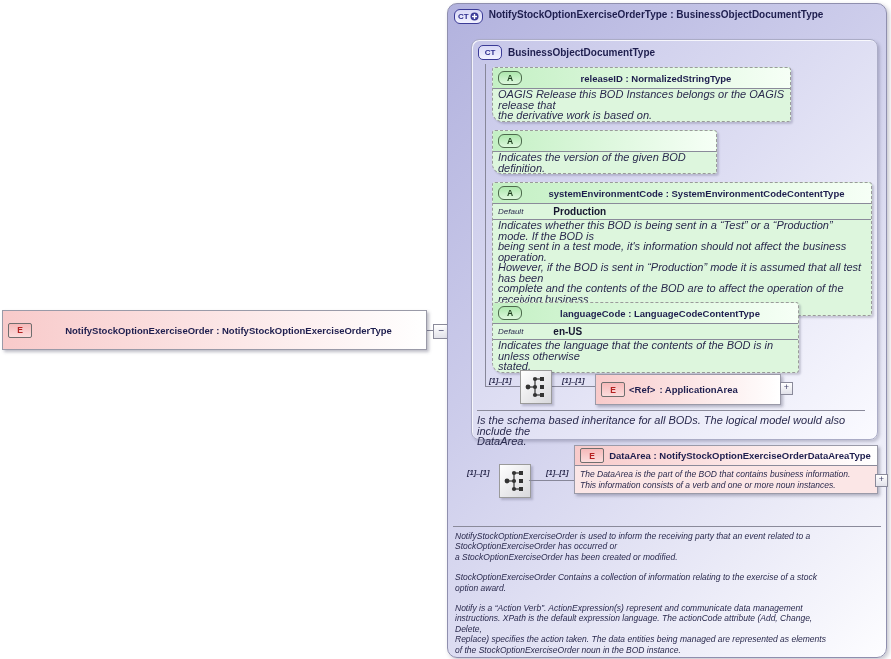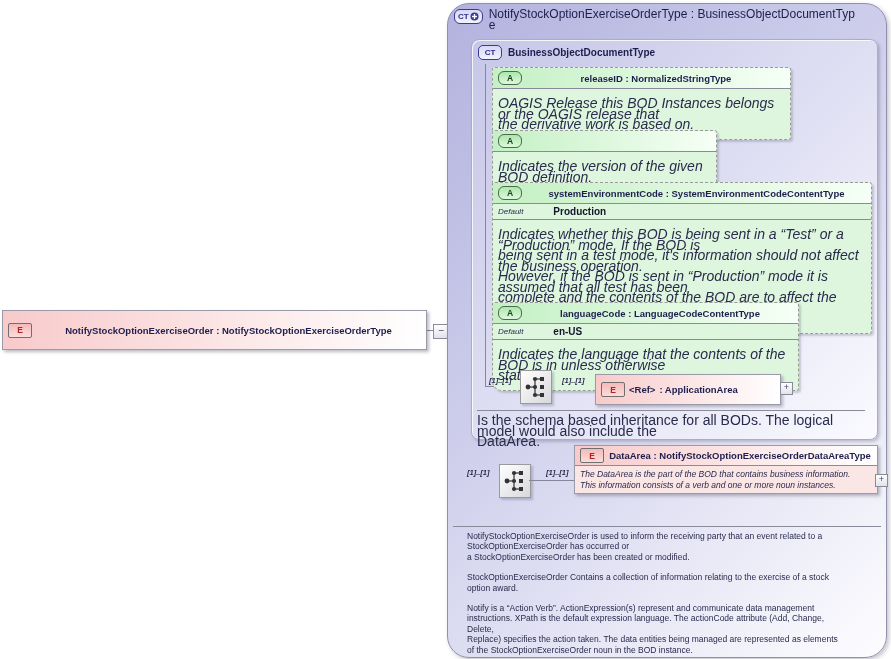--- a/index.html
+++ b/index.html
@@ -40,56 +40,56 @@
         background:#ddf6dd;box-shadow:2px 2px 2px rgba(60,60,90,.22);}
   .abox-title{display:flex;align-items:center;gap:5px;padding:3px 5px;
               background:linear-gradient(to right,#c4f0c4,#f6fff6);
               border-radius:3px 3px 0 0;}
   .abox-label{flex:1;text-align:center;font-weight:bold;font-size:9.5px;line-height:13px;
               color:#1e1e4e;word-break:break-all;}
   .default-row{display:flex;align-items:center;gap:30px;border-top:1px solid #8a8a9a;
                padding:2px 5px;}
   .default-key{font-style:italic;font-size:8px;color:#2a2a4d;}
   .default-val{font-weight:bold;font-size:10px;color:#15152e;}
-  .abox-ann{border-top:1px solid #8a8a9a;padding:9px 5px;font-style:italic;font-size:14px;
+  .abox-ann{border-top:1px solid #8a8a9a;padding:0 5px;font-style:italic;font-size:11px;
             line-height:10.5px;color:#2a2a4d;white-space:pre-line;}
 
   
   .outer-panel{position:absolute;left:447px;top:3px;width:438px;height:653px;
-               border:1px solid #8f8fae;border-radius:22px;
+               border:1px solid #8f8fae;border-radius:10px;
                background:linear-gradient(135deg,#b2b2de 0%,#cdcdeb 40%,#fdfdff 100%);
                box-shadow:2px 2px 4px rgba(60,60,90,.3);}
   .outer-header{display:flex;align-items:flex-start;gap:6px;padding:5px 6px 2px 6px;}
-  .outer-title{font-weight:normal;font-size:12px;line-height:11px;color:#1e1e4e;
+  .outer-title{font-weight:bold;font-size:10px;line-height:11px;color:#1e1e4e;
                max-width:370px;word-break:break-all;}
   .inner-panel{position:absolute;left:23px;top:35px;width:405px;height:399px;
                border:1px solid #abacc6;border-radius:8px;
                background:linear-gradient(135deg,#c6c6e8 0%,#dcdcf2 45%,#fafaff 100%);
                box-shadow:inset 1px 1px 0 rgba(255,255,255,.8), 2px 2px 3px rgba(60,60,90,.25);}
   .inner-header{display:flex;align-items:center;gap:6px;padding:5px 6px;}
   .inner-title{font-weight:bold;font-size:10px;color:#1e1e4e;}
 
   .card{position:absolute;font-size:7.5px;font-weight:bold;font-style:italic;color:#2a2a4d;text-align:right;}
   .seqbox{position:absolute;width:30px;height:32px;border:1px solid #9a9a9a;
           background:linear-gradient(135deg,#ffffff,#d8d8dc);
           box-shadow:2px 2px 2px rgba(60,60,90,.25);
           display:flex;align-items:center;justify-content:center;}
   .expander{position:absolute;width:11px;height:11px;border:1px solid #8a8a9a;
             background:linear-gradient(to bottom,#ffffff,#e2e2ea);
             font-size:9px;line-height:9px;color:#44446a;text-align:center;}
   .collapse-box{position:absolute;left:433px;top:324px;width:15px;height:13px;
             border:1px solid #8a8a9a;background:linear-gradient(to bottom,#ffffff,#e2e2ea);
             font-size:10px;line-height:11px;color:#44446a;text-align:center;}
 
-  .ann-free{position:absolute;font-size:14px;line-height:10.5px;
+  .ann-free{position:absolute;font-style:italic;font-size:11px;line-height:10.5px;
             color:#2a2a4d;white-space:pre-line;}
   .hline-sep{position:absolute;height:1px;background:#8a8a9a;}
   .doc-block{position:absolute;left:7px;top:527px;width:426px;}
-  .doc-para{font-size:8.5px;line-height:10.4px;color:#2a2a4d;
-            white-space:pre-line;margin:0 0 10px 12px;}
+  .doc-para{font-style:italic;font-size:8.5px;line-height:10.4px;color:#2a2a4d;
+            white-space:pre-line;margin:0 0 10px 0;}
 </style>
 </head>
 <body>
 
 <div class="canvas">
 
   <div class="cline" style="left:425px;top:330px;width:35px;height:1px;"></div>
   <div class="cline" style="left:460px;top:330px;width:1px;height:150px;"></div>
   <div class="cline" style="left:460px;top:479px;width:38px;height:1px;"></div>
 

